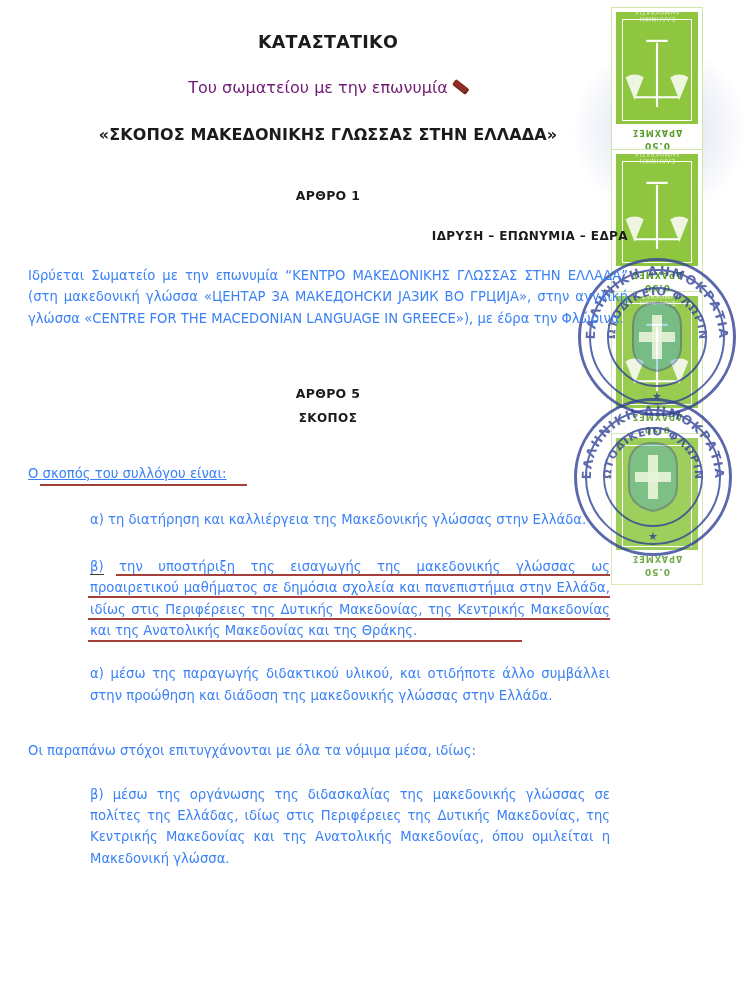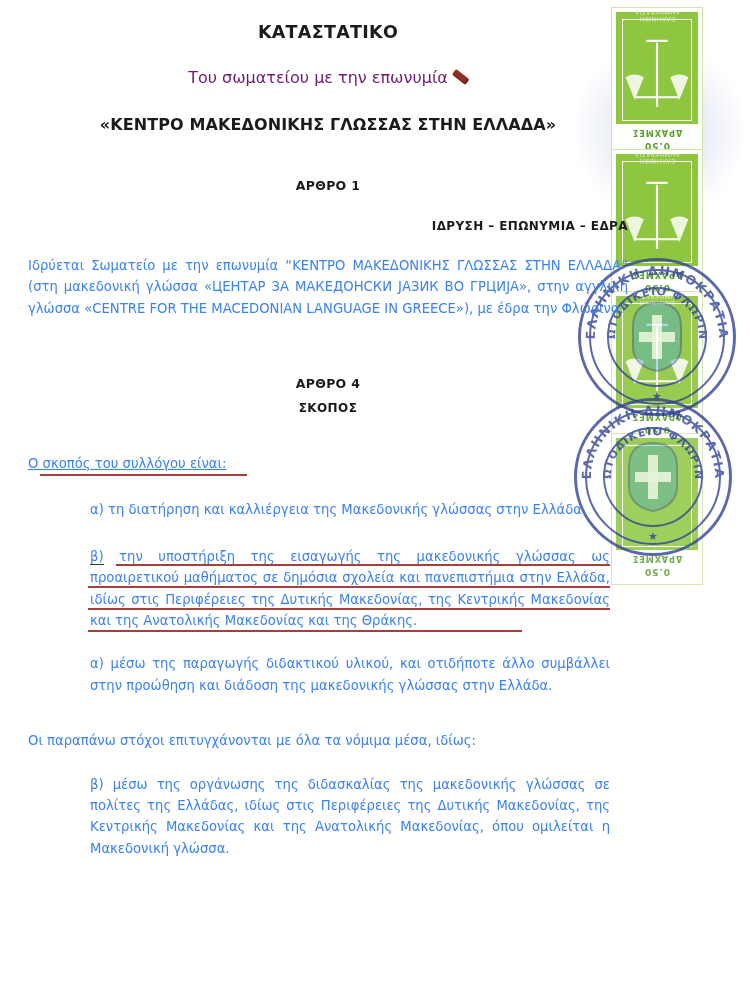--- a/index.html
+++ b/index.html
@@ -15,21 +15,21 @@
     width: 750px;
     height: 1008px;
     background: #ffffff;
     overflow: hidden;
   }
 
   
   .doc {
     position: absolute;
     left: 28px;
-    top: 0;
+    top: 10px;
     width: 600px;
     z-index: 3;
   }
 
   .title-main {
     text-align: center;
     font-weight: bold;
     font-size: 17.5px;
     letter-spacing: 0.3px;
     color: #1b1b1b;
@@ -319,28 +319,28 @@
   </div>
 
   <div class="doc">
 
     <div class="title-main">ΚΑΤΑΣΤΑΤΙΚΟ</div>
 
     <div class="title-sub">
       <span>Του σωματείου με την επωνυμία</span><span class="pen-mark"></span>
     </div>
 
-    <div class="title-name">«ΚΕΝΤΡΟ ΜΑΚΕΔΟΝΙΚΗΣ ΓΛΩΣΣΑΣ ΣΤΗΝ ΕΛΛΑΔΑ»</div>
+    <div class="title-name">«ΣΚΟΠΟΣ ΜΑΚΕΔΟΝΙΚΗΣ ΓΛΩΣΣΑΣ ΣΤΗΝ ΕΛΛΑΔΑ»</div>
 
     <div class="article-head" style="margin-top:44px;text-align:center;">ΑΡΘΡΟ 1</div>
     <div class="article-sub" style="margin-top:26px;text-align:right;">ΙΔΡΥΣΗ – ΕΠΩΝΥΜΙΑ – ΕΔΡΑ</div>
 
     <p class="para" style="margin-top:22px;">Ιδρύεται Σωματείο με την επωνυμία “ΚΕΝΤΡΟ ΜΑΚΕΔΟΝΙΚΗΣ ΓΛΩΣΣΑΣ ΣΤΗΝ ΕΛΛΑΔΑ” (στη μακεδονική γλώσσα «ЦЕНТАР ЗА МАКЕДОНСКИ ЈАЗИК ВО ГРЦИЈА», στην αγγλική γλώσσα «CENTRE FOR THE MACEDONIAN LANGUAGE IN GREECE»), με έδρα την Φλώρινα.</p>
 
-    <div class="article-head" style="margin-top:57px;">ΑΡΘΡΟ 4</div>
+    <div class="article-head" style="margin-top:57px;">ΑΡΘΡΟ 5</div>
     <div class="article-sub" style="margin-top:10px;">ΣΚΟΠΟΣ</div>
 
     <div class="para" style="margin-top:38px; position:relative;text-decoration:underline;">
       <span>Ο </span><span>σκοπός του συλλόγου είναι:</span>
       <span class="ul-bar" style="left:12px; width:207px; top:21px;"></span>
     </div>
 
     <p class="para indent" style="margin-top:24px;">α) τη διατήρηση και καλλιέργεια της Μακεδονικής γλώσσας στην Ελλάδα.</p>
 
     <div class="para indent" style="margin-top:26px; position:relative; text-align:justify;">

